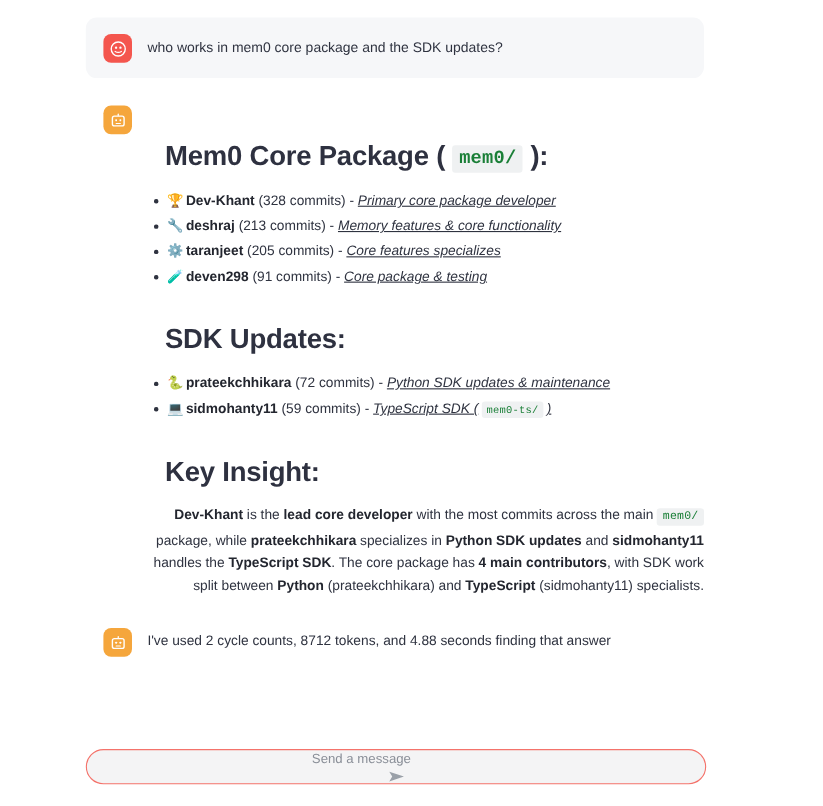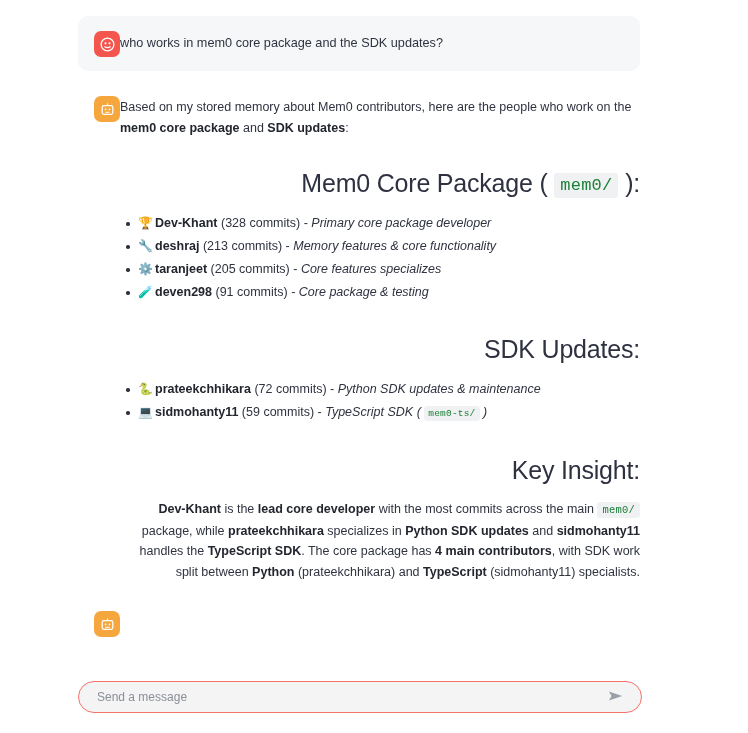--- a/index.html
+++ b/index.html
@@ -26,20 +26,21 @@
     left: 0; top: 0; right: 0;
     bottom: 68px;
     padding: 16px 100px 0 78px;
     overflow: hidden;
   }
 
   
   .msg-row {
     display: flex;
     align-items: flex-start;
+    gap: 14px;
   }
   .msg-row.user {
     background: #f6f7f9;
     border-radius: 10px;
     padding: 14px 16px;
     margin: 0 0 24px 0;
     width: 562px;
   }
   .msg-row.assistant {
     background: transparent;
@@ -73,42 +74,41 @@
     color: #2f3340;
     padding-top: 2px;
   }
   .msg-body.user-text { font-size: 12.7px; padding-top: 3px; }
 
   .para { margin: 0 0 4px 0; }
   .para.intro { margin-bottom: 0; }
   .para.insight { margin: 0; line-height: 20.5px; text-align: right; }
 
   b, strong { font-weight: bold; color: #23262f; }
-  i, em { font-style: italic; }
+  i, em { font-style: italic; text-decoration: underline; }
 
   code {
     font-family: "Liberation Mono", "DejaVu Sans Mono", monospace;
     background: #eff1f2;
     color: #1a7f37;
     font-size: 10.5px;
     padding: 2px 5px;
     border-radius: 3px;
     letter-spacing: 0.2px;
   }
   code.inline-sm { font-size: 9.5px; padding: 2px 4px; }
 
   
   h2.section-heading {
     font-size: 25px;
-    font-weight: normal;
+    font-weight: bold;
     color: #2e3140;
-    margin: 30px 0 14px 0;
+    margin: 30px 0 14px 16px;
     letter-spacing: -0.2px;
     line-height: 1.2;
-    text-align: right;
   }
   h2.section-heading code {
     font-size: 17px;
     padding: 3px 6px;
     vertical-align: 2px;
   }
 
   
   ul.contrib-list {
     margin: 0 0 6px 0;
@@ -143,20 +143,21 @@
     left: 78px;
     bottom: 20px;
     width: 564px;
     height: 32px;
     background: #f4f4f5;
     border: 1.2px solid #f4736b;
     border-radius: 18px;
     display: flex;
     align-items: center;
     padding: 0 14px 0 16px;
+    flex-direction: column;
   }
   .composer input {
     flex: 1;
     border: none;
     outline: none;
     background: transparent;
     font-family: "Liberation Sans", sans-serif;
     font-size: 12px;
     color: #2f3340;
   }
@@ -201,21 +202,20 @@
             <rect x="8.2" y="10.5" width="2.2" height="2.6" rx="0.6" fill="#ffffff"></rect>
             <rect x="13.6" y="10.5" width="2.2" height="2.6" rx="0.6" fill="#ffffff"></rect>
             <rect x="8.6" y="15.2" width="6.8" height="1.5" rx="0.7" fill="#ffffff"></rect>
             <rect x="11.2" y="3.2" width="1.6" height="3.3" rx="0.7" fill="#ffffff"></rect>
           </svg>
         </span>
       </div>
 
       <div class="msg-body">
 
-        <p class="para intro"><span>Based on my stored memory about Mem0 contributors, here are the people who work on the </span><b>mem0 core package</b><span> and </span><b>SDK updates</b><span>:</span></p>
 
         <h2 class="section-heading"><span>Mem0 Core Package (</span> <code>mem0/</code> <span>):</span></h2>
 
         <ul class="contrib-list">
           <li><span class="li-emoji">🏆</span><b>Dev-Khant</b> <span>(328 commits)</span><span> - </span><i>Primary core package developer</i></li>
           <li><span class="li-emoji">🔧</span><b>deshraj</b> <span>(213 commits)</span><span> - </span><i>Memory features &amp; core functionality</i></li>
           <li><span class="li-emoji">⚙️</span><b>taranjeet</b> <span>(205 commits)</span><span> - </span><i>Core features specializes</i></li>
           <li><span class="li-emoji">🧪</span><b>deven298</b> <span>(91 commits)</span><span> - </span><i>Core package &amp; testing</i></li>
         </ul>
 
@@ -238,20 +238,21 @@
         <span>
           <svg width="17" height="17" viewBox="0 0 24 24">
             <rect x="4.5" y="6.5" width="15" height="12.5" rx="2.6" fill="none" stroke="#ffffff" stroke-width="1.8"></rect>
             <rect x="8.2" y="10.5" width="2.2" height="2.6" rx="0.6" fill="#ffffff"></rect>
             <rect x="13.6" y="10.5" width="2.2" height="2.6" rx="0.6" fill="#ffffff"></rect>
             <rect x="8.6" y="15.2" width="6.8" height="1.5" rx="0.7" fill="#ffffff"></rect>
             <rect x="11.2" y="3.2" width="1.6" height="3.3" rx="0.7" fill="#ffffff"></rect>
           </svg>
         </span>
       </div>
+      <div class="msg-body">I've used 2 cycle counts, 8712 tokens, and 4.88 seconds finding that answer</div>
     </div>
 
   </div>
 
   <div class="composer">
     <input type="text" placeholder="Send a message" style="">
     <button class="send-btn">
       <span>
         <svg width="18" height="16" viewBox="0 0 20 18">
           <path d="M2 4 L17 9 L2 14 L5 9 Z" fill="#9aa0a8"></path>

